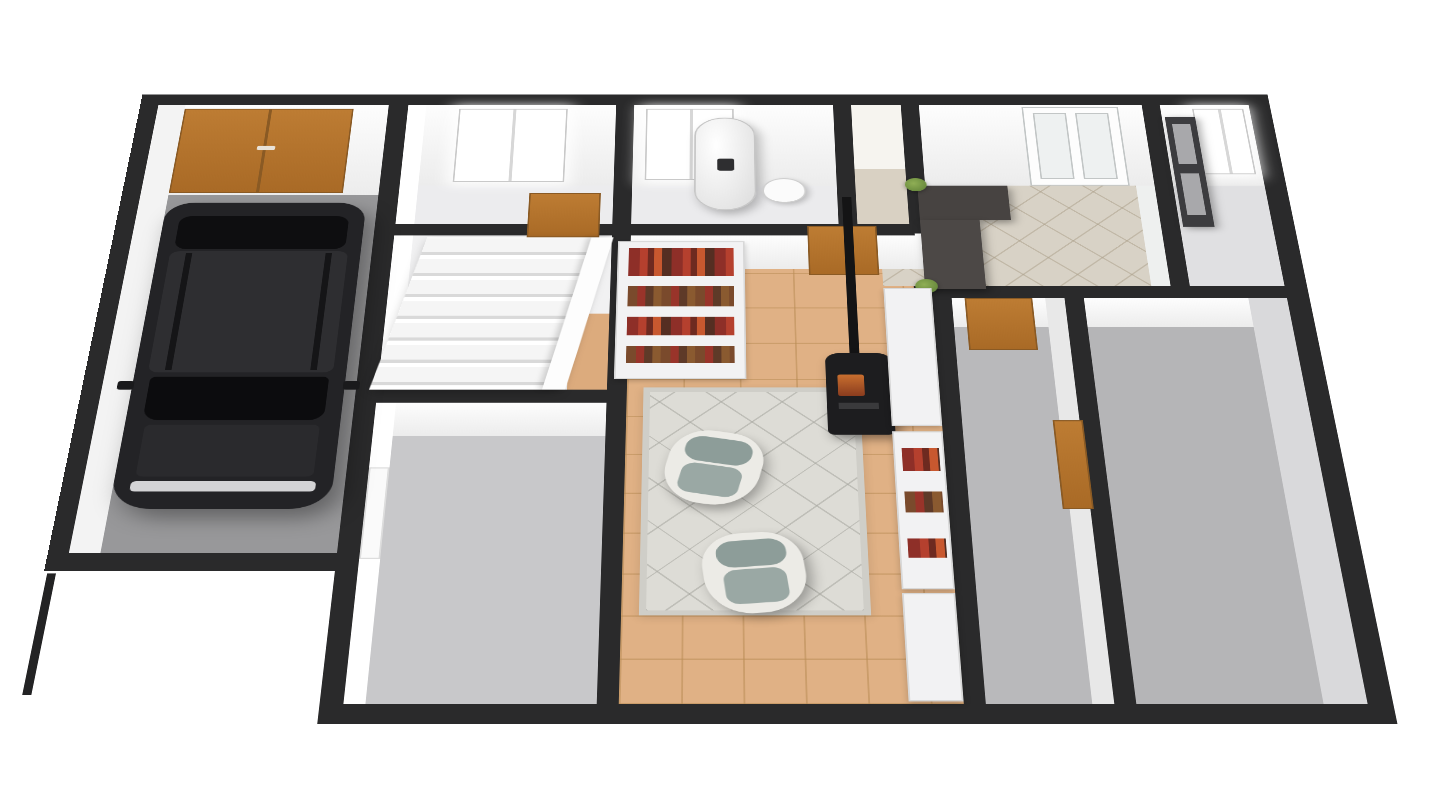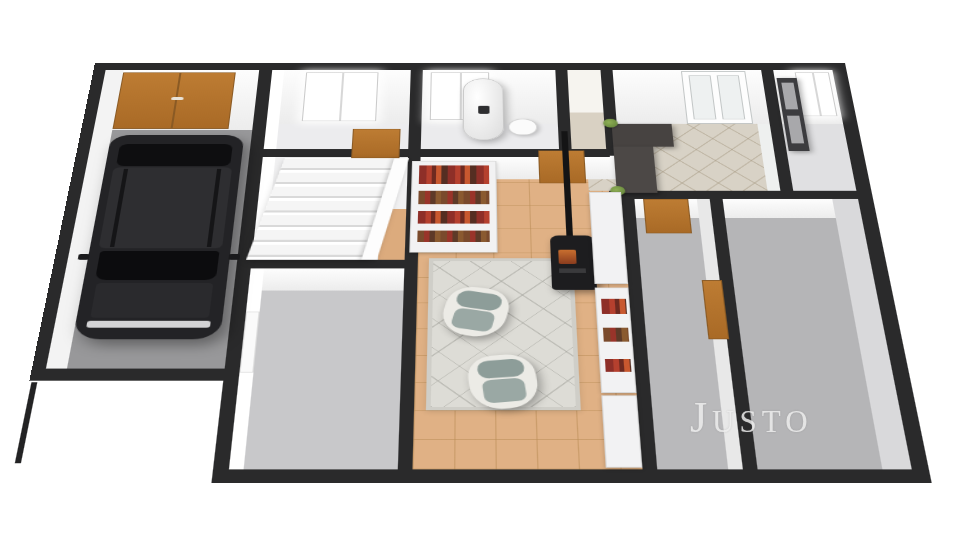--- a/index.html
+++ b/index.html
@@ -160,14 +160,13 @@
     <div class="white-unit" style="left:486px;top:205px;width:30px;height:130px;"></div>
     <div class="white-unit" style="left:486px;top:340px;width:30px;height:135px;">
       <div class="books-a" style="left:4px;top:14px;width:22px;height:20px;"></div>
       <div class="books-b" style="left:4px;top:52px;width:22px;height:18px;"></div>
       <div class="books-a" style="left:4px;top:92px;width:22px;height:16px;"></div>
     </div>
     <div class="white-unit" style="left:486px;top:478px;width:30px;height:85px;"></div>
 
   </div>
 
-  <div id="watermark">Justo</div>
 </div>
 
 </body></html>

